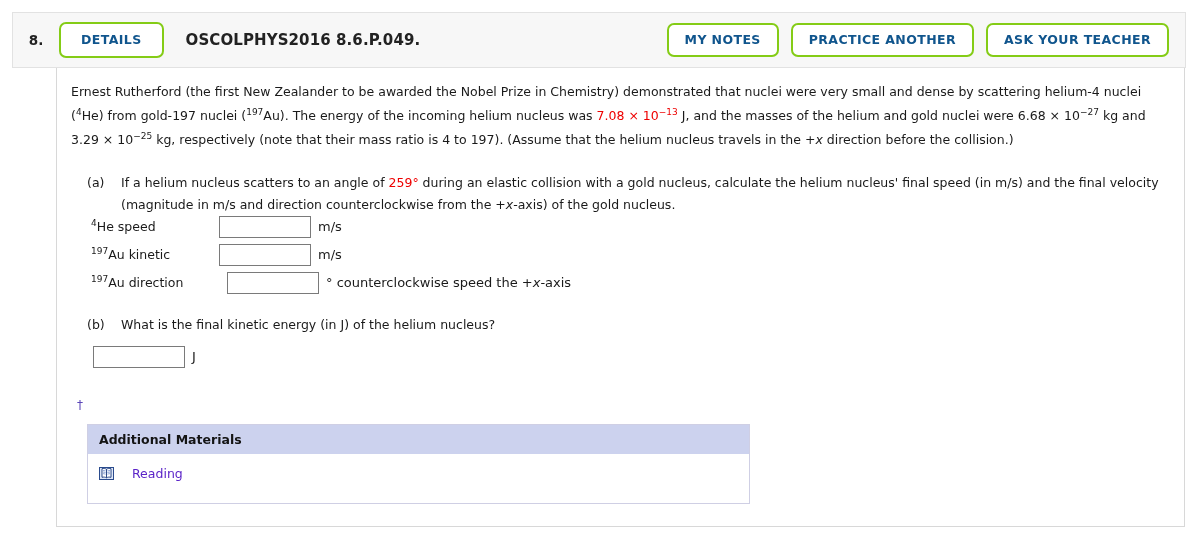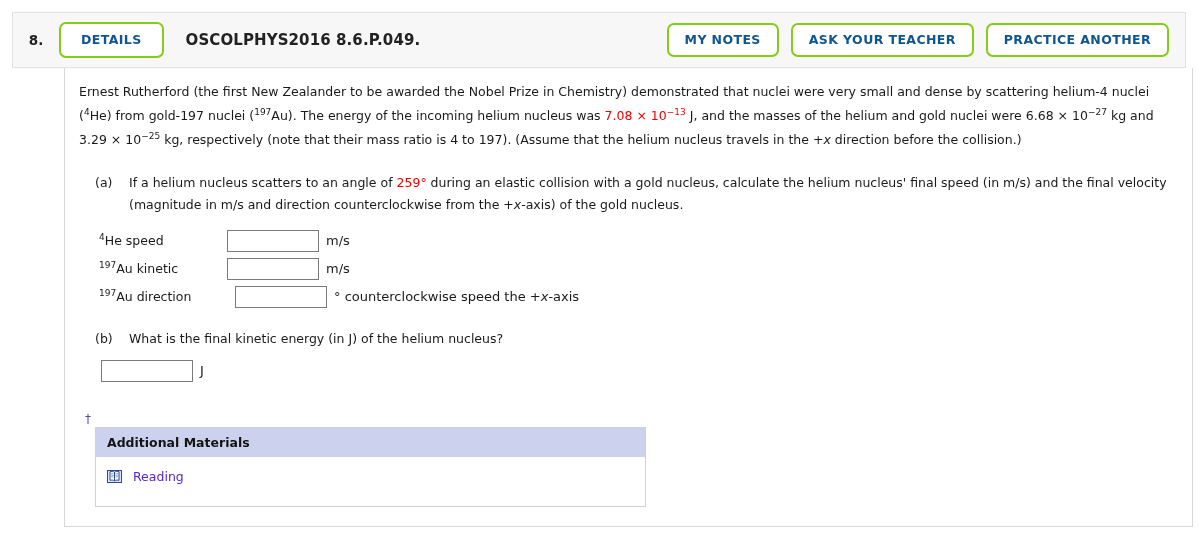--- a/index.html
+++ b/index.html
@@ -64,21 +64,21 @@
   .header-actions {
     margin-left: auto;
     display: flex;
     gap: 12px;
     padding-right: 16px;
   }
 
   
   .qbody {
     position: absolute;
-    left: 64px;
+    left: 56px;
     top: 68px;
     width: 1129px;
     height: 459px;
     border: 1px solid #d8d8d8;
     border-top: none;
     box-sizing: border-box;
     background: #fff;
   }
   .qbody-inner { padding: 12px 14px 0 14px; }
 
@@ -104,21 +104,21 @@
     font-size: 12.5px;
     line-height: 1.75;
   }
   .part-text {
     line-height: 1.75;
     font-size: 12.5px;
     max-width: 1060px;
   }
 
   
-  .ansblock { margin-top: 14px; padding-left: 20px; }
+  .ansblock { padding-left: 20px; }
   .ansrow {
     display: flex;
     align-items: center;
     margin-bottom: 6px;
   }
   .anslabel {
     width: 128px;
     flex: none;
     font-size: 12.5px;
     white-space: nowrap;
@@ -146,57 +146,57 @@
   
   .dagger {
     margin-top: 30px;
     padding-left: 6px;
     color: #5b46b8;
     font-size: 12px;
   }
 
   
   .addmat {
-    margin-top: 1px;
+    margin-top: 12px;
     margin-left: 16px;
-    width: 551px;
+    width: 663px;
     border: 1px solid #cfcfe4;
     box-sizing: border-box;
     background: #fff;
   }
   .addmat-head {
     background: #ccd2ee;
     font-weight: bold;
     font-size: 12.5px;
     color: #141414;
     padding: 7px 11px;
   }
   .addmat-body { padding: 12px 11px 20px 11px; }
   .matlink {
     display: inline-flex;
     align-items: center;
-    gap: 11px;
+    gap: 18px;
     color: #5b24c8;
     font-size: 12.5px;
     text-decoration: none;
     cursor: pointer;
   }
   .book-icon { display: inline-block; width: 15px; height: 13px; flex: none; }
 </style>
 </head>
 <body>
 
 <div class="qheader">
   <div class="qnum">8.</div>
   <button class="btn btn-details">DETAILS</button>
   <div class="qcode">OSCOLPHYS2016 8.6.P.049.</div>
   <div class="header-actions">
     <button class="btn">MY NOTES</button>
+    <button class="btn">PRACTICE ANOTHER</button>
     <button class="btn">ASK YOUR TEACHER</button>
-    <button class="btn">PRACTICE ANOTHER</button>
   </div>
 </div>
 
 <div class="qbody">
   <div class="qbody-inner">
 
     <div class="stem">
       <span>Ernest Rutherford (the first New Zealander to be awarded the Nobel Prize in Chemistry) demonstrated that nuclei were very small and dense by scattering helium-4 nuclei (</span><sup>4</sup><span>He) from gold-197 nuclei (</span><sup>197</sup><span>Au). The energy of the incoming helium nucleus was </span><span class="red">7.08 × 10</span><sup class="red">−13</sup><span> J, and the masses of the helium and gold nuclei were </span><span>6.68 × 10</span><sup>−27</sup><span> kg and </span><span>3.29 × 10</span><sup>−25</sup><span> kg, respectively (note that their mass ratio is 4 to 197). (Assume that the helium nucleus travels in the </span><span class="ital">+x</span><span> direction before the collision.)</span>
     </div>
 

